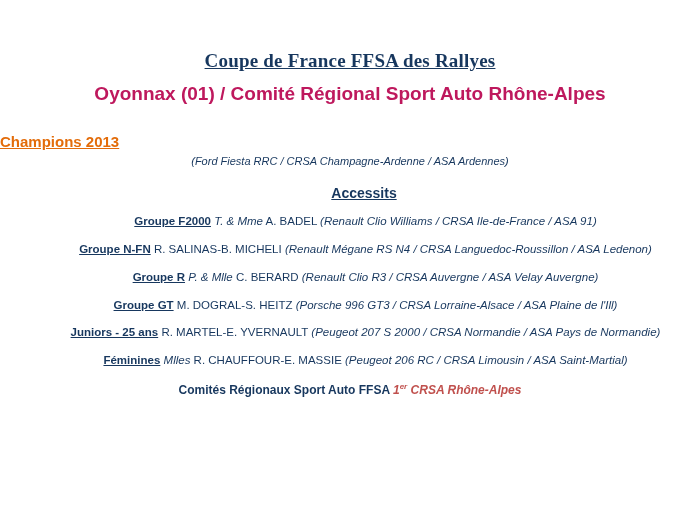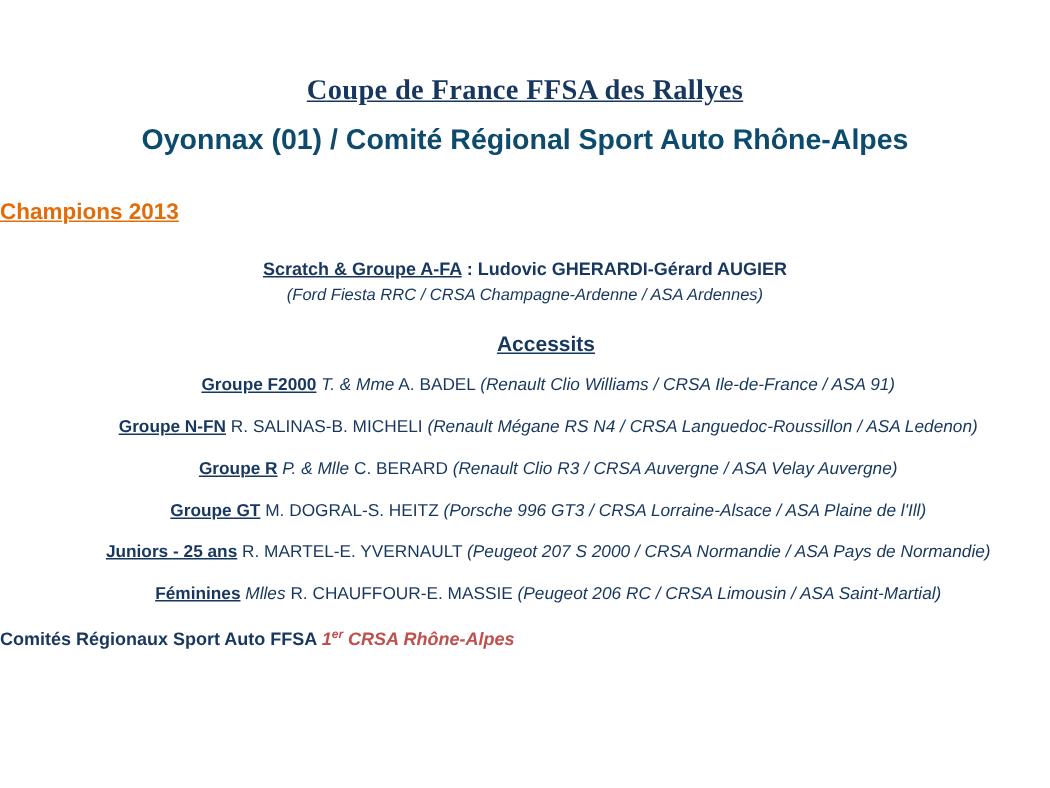--- a/index.html
+++ b/index.html
@@ -32,21 +32,21 @@
     font-weight: bold;
     color: #17375e;
     text-decoration: underline;
     line-height: 1.35;
     letter-spacing: 0.2px;
     font-family: Liberation Serif, serif;
   }
   .title-sub {
     font-size: 19px;
     font-weight: bold;
-    color: #0c4a6e;
+    color: #be185d;
     line-height: 1.45;
     margin-top: 6px;
   }
   .title-sub2 {
     font-size: 19px;
     font-weight: bold;
     color: #17375e;
     line-height: 1.45;
   }
 
@@ -115,21 +115,21 @@
   .accessit-name {
     font-weight: normal;
   }
   .accessit-detail {
     font-style: italic;
     font-weight: normal;
   }
 
   
   .footer-line {
-    text-align: left;
+    text-align: center;
     margin-top: 4px;
     font-size: 12px;
     color: #17375e;
     font-weight: bold;
   }
   .footer-accent {
     color: #c0504d;
     font-style: italic;
     font-weight: bold;
   }
@@ -143,23 +143,20 @@
 
 <div class="slide">
 
   <div class="title-block">
     <div class="title-main">Coupe de France FFSA des Rallyes</div>
     <div class="title-sub">Oyonnax  (01) / Comité Régional Sport Auto Rhône-Alpes</div>
   </div>
 
   <div class="champions-heading">Champions 2013</div>
 
-  <div class="scratch-line">
-    <span class="u">Scratch &amp; Groupe A-FA</span><span> : </span><span>Ludovic GHERARDI-Gérard AUGIER</span>
-  </div>
   <div class="scratch-sub">(Ford Fiesta RRC / CRSA Champagne-Ardenne / ASA Ardennes)</div>
 
   <div class="accessits-heading">Accessits</div>
 
   <div class="accessits">
 
     <div class="accessit-row">
       <span class="accessit-cat">Groupe F2000</span>
       <span class="accessit-prefix">T. &amp; Mme</span>
       <span class="accessit-name">A. BADEL</span>

